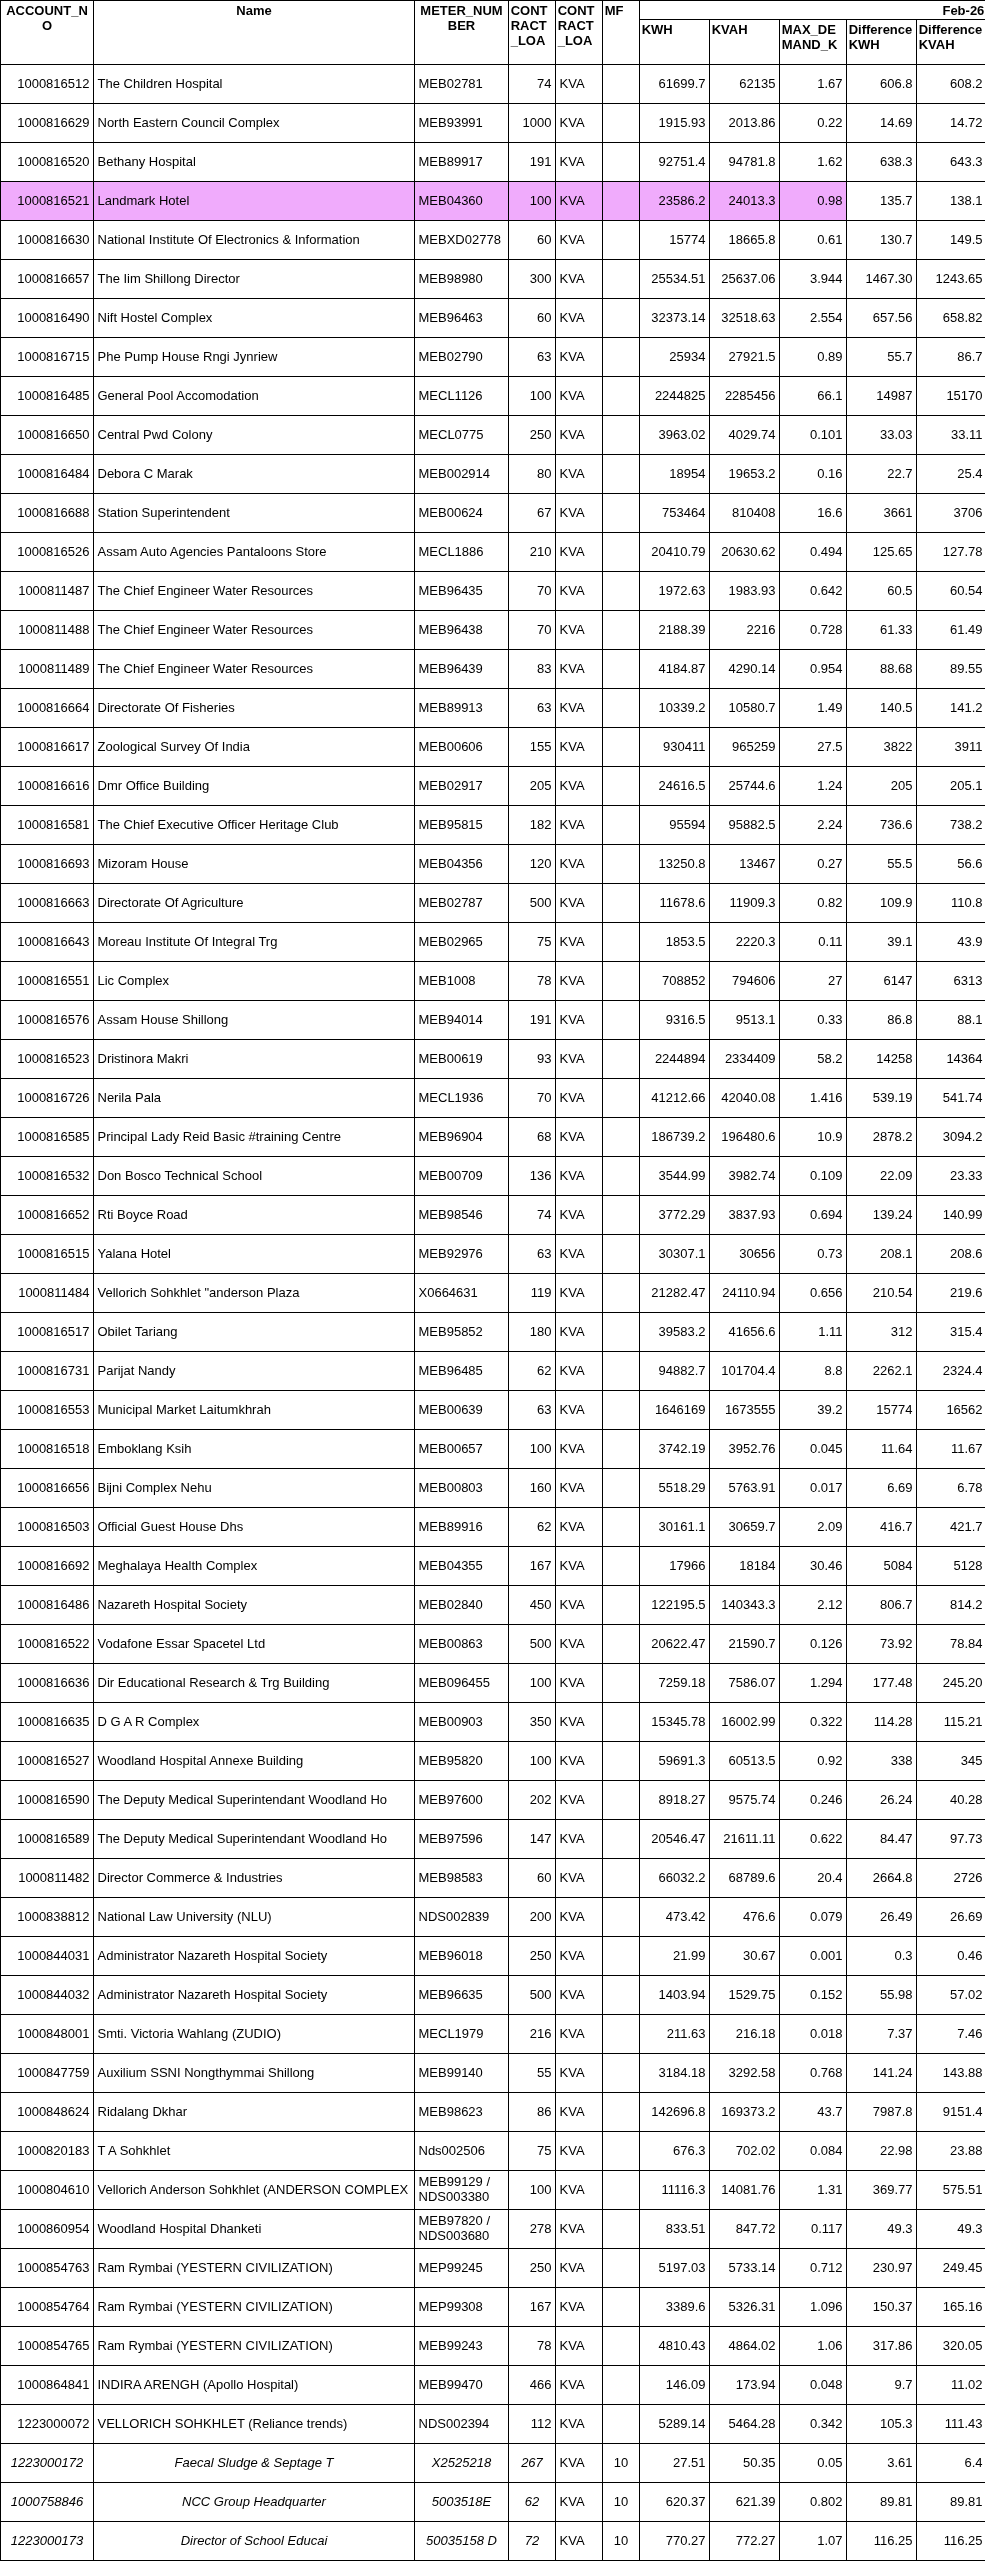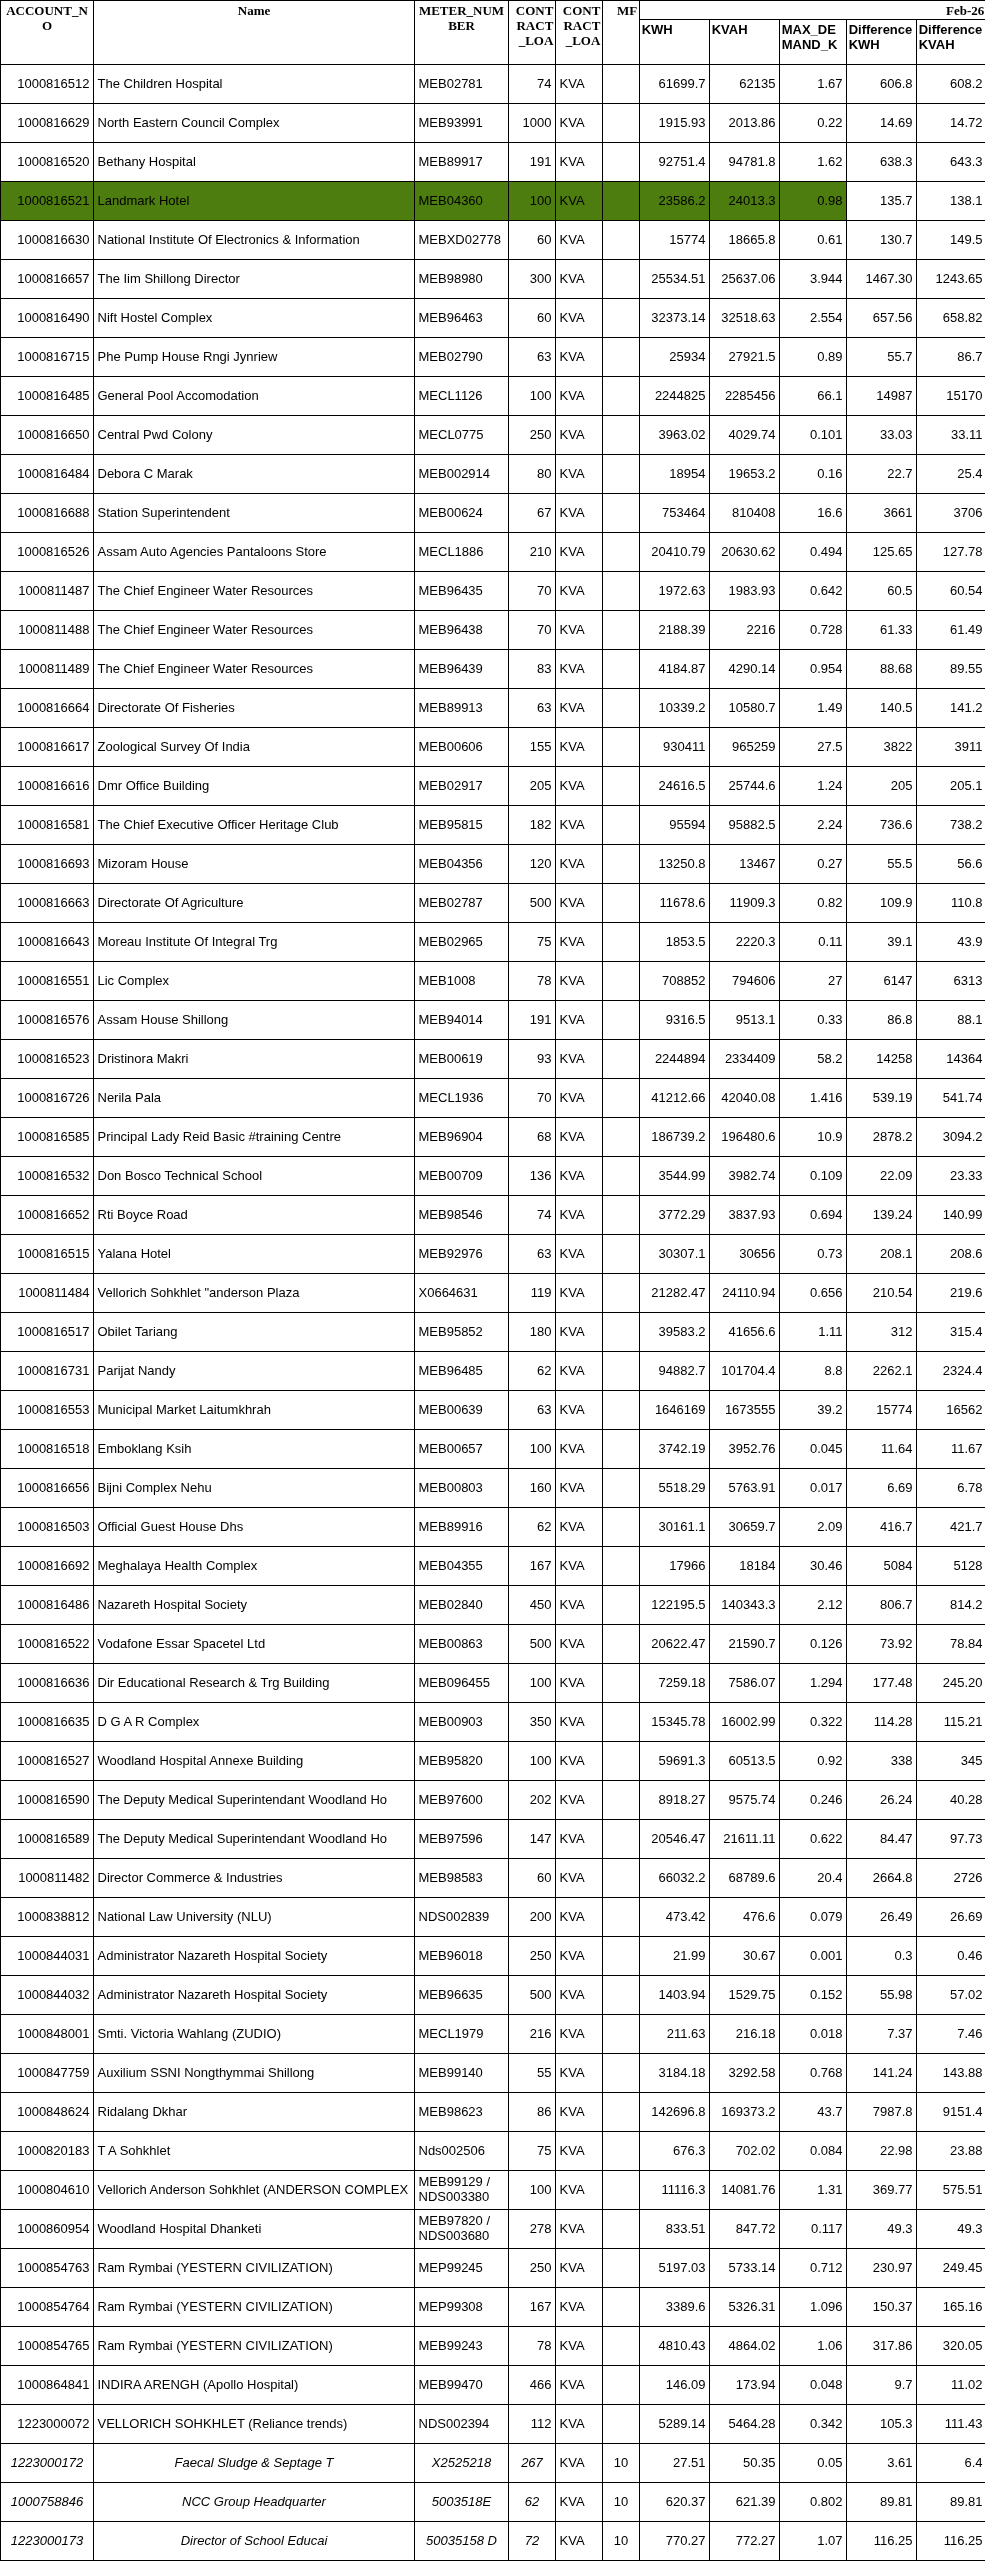--- a/index.html
+++ b/index.html
@@ -6,46 +6,46 @@
   body{width:986px;font-family:"Liberation Sans", sans-serif;color:#000;}
   table.grid{border-collapse:collapse;table-layout:fixed;width:986px;}
   
   table.grid th{
     border:0.9px solid #000;
     font-weight:bold;font-size:13px;line-height:1.16;
     vertical-align:top;padding:1.7px 1.7px 0 1.7px;background:#fff;
   }
   th.th-merged{word-break:break-all;border-bottom:1.7px solid #000;}
   th.th-center{text-align:center;}
-  th.th-left{text-align:right;padding-left:2.6px;}
+  th.th-left{text-align:left;padding-left:2.6px;}
   th.th-month{text-align:right;border-bottom:0.9px solid #000;border-left:1.7px solid #000;}
   th.th-sub{word-break:break-all;text-align:left;padding:1.7px 6px 0 2.6px;border-bottom:1.7px solid #000;}
   th.th-sub-first{border-left:1.7px solid #000;margin-left:30px;}
   
   table.grid td{
     border:0.9px solid #000;
     font-size:13px;line-height:1.15;
     vertical-align:middle;padding:0.9px 3.5px;
     overflow:hidden;
   }
-  tr.hrow1{height:19px;font-family:Liberation Serif, serif;}
+  tr.hrow1{height:19px;}
   tr.hrow2{height:45px;}
   tbody tr{height:39px;}
   td.c-acct{text-align:right;white-space:nowrap;padding-right:4.3px;}
   td.c-name{text-align:left;white-space:nowrap;padding-left:3.5px;}
   td.c-meter{text-align:left;padding-left:3.5px;}
   td.c-load{text-align:right;padding-right:2.6px;}
   td.c-unit{text-align:left;padding-left:1.7px;}
   td.c-mf{text-align:center;}
   td.c-kwh{border-left:1.7px solid #000;}
   td.num{text-align:right;padding-right:4.3px;white-space:nowrap;}
   
   td.graycell{border:0.9px solid #d9d9d9;}
   td.blackleft{border-left:0.9px solid #000;}
-  td.shade{background:#4d7c0f;}
+  td.shade{background:#f0abfc;}
   td.ctr{text-align:center;font-style:italic;}
 </style>
 </head>
 <body>
 
 <table class="grid">
   <colgroup>
     <col style="width:93px">
       <col style="width:321px">
       <col style="width:94px">

